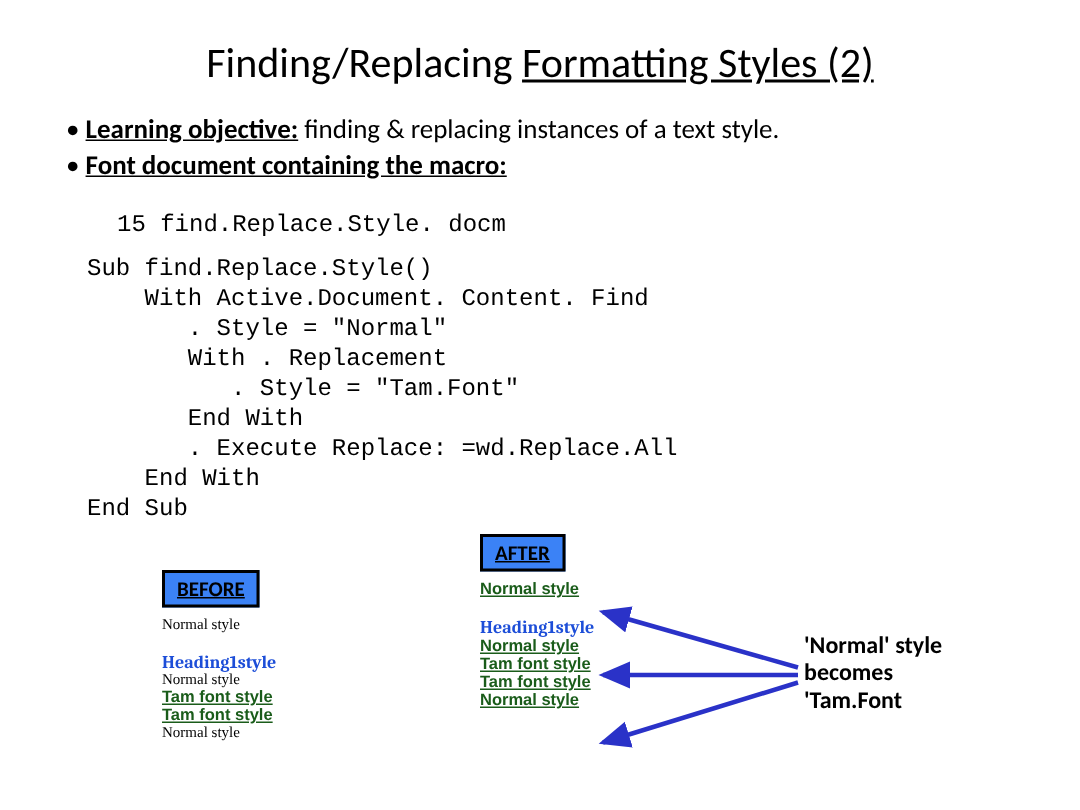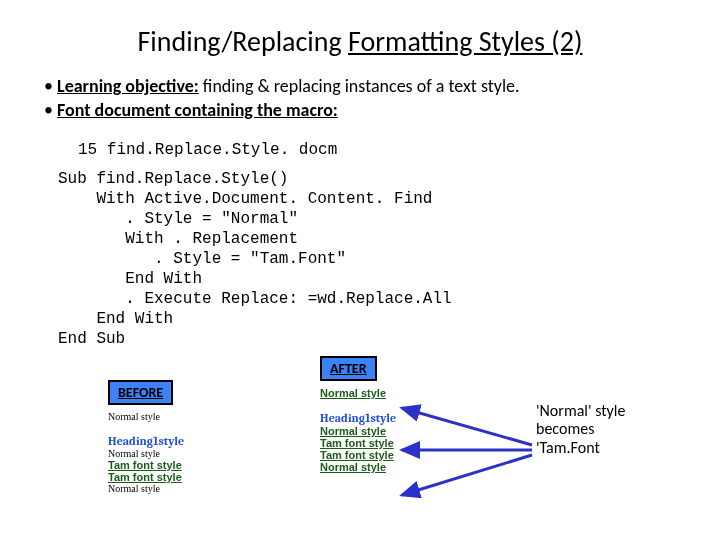--- a/index.html
+++ b/index.html
@@ -72,23 +72,23 @@
     color: #1a5c1a;
     text-decoration: underline;
     font-size: 11px;
   }
   .line.small { font-size: 10px; }
   .sp { height: 6px; }
 
   .annotation {
     position: absolute;
     left: 536px;
-    top: 402px;
+    top: 422px;
     font-size: 16px;
-    font-weight: normal;
+    font-weight: bold;
     line-height: 1.15;
     width: 120px;
   }
   .arrows {
     position: absolute;
     left: 392px;
     top: 400px;
     width: 150px;
     height: 130px;
     pointer-events: none;

